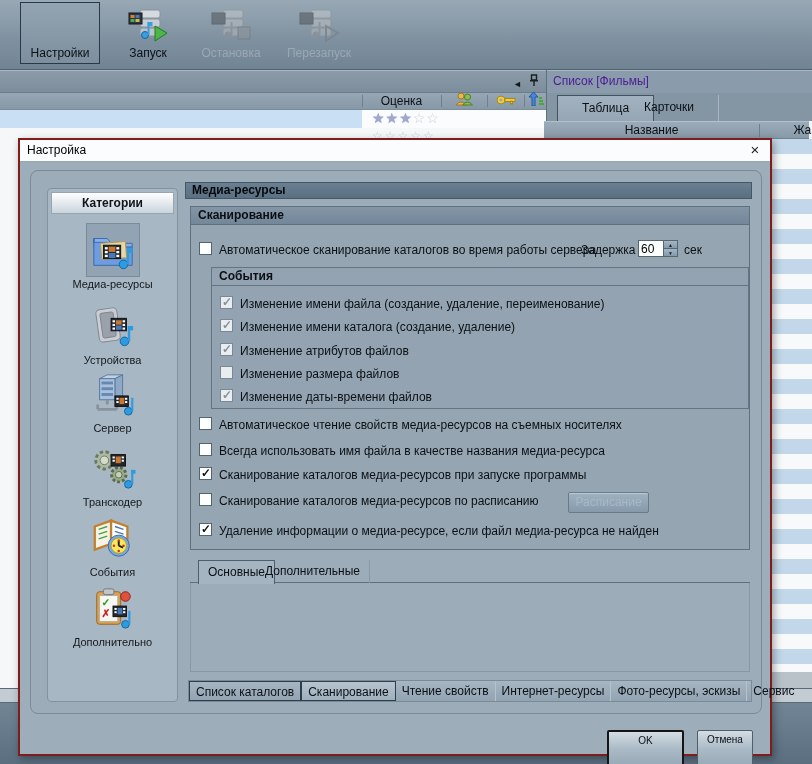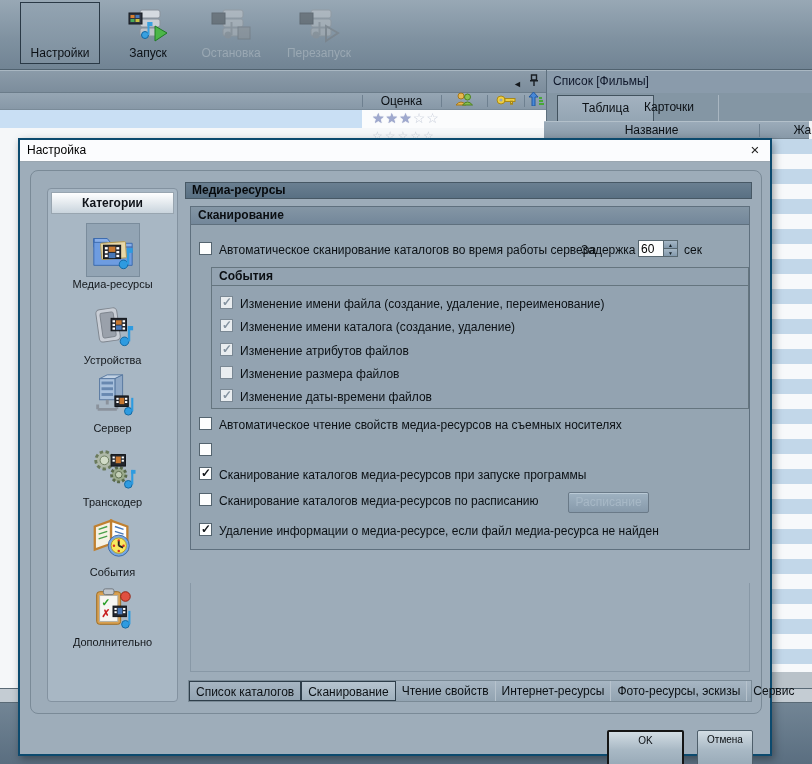--- a/index.html
+++ b/index.html
@@ -16,21 +16,21 @@
   .tb-btn.active{border:1px solid #2A3946;background:linear-gradient(#93A4B2,#7D8F9E);gap:44px;}
   .tb-btn.disabled{color:#9AA8B3;}
   .tb-btn.disabled svg{filter:grayscale(1) opacity(.38);}
 
   
   .band-left{position:absolute;left:0;top:70px;width:546px;height:23px;
     background:linear-gradient(#8B9BA9,#7C8D9C);border-top:1px solid #A9B7C2;border-bottom:1px solid #6B7C8A;}
   .pin-area{position:absolute;right:7px;top:4px;display:flex;gap:7px;align-items:center;height:14px;}
   .arrow-glyph::before{content:"◄";font-size:9px;color:#14181C;}
   .caption-right{position:absolute;left:547px;top:70px;width:265px;height:23px;background:#8A9BAB;
-    border-top:1px solid #A9B7C2;font-size:12px;line-height:21px;padding-left:6px;color:#0f172a;}
+    border-top:1px solid #A9B7C2;font-size:12px;line-height:21px;padding-left:6px;color:#4c1d95;}
   .v-divider{position:absolute;left:546px;top:70px;width:1px;height:618px;background:#5E707E;}
 
   .colhead-left{position:absolute;left:0;top:93px;width:546px;height:17px;
     background:linear-gradient(#96A6B4,#8798A7);border-bottom:1px solid #7A8B99;}
   .colhead-cell{position:absolute;top:0;height:16px;font-size:12px;line-height:16px;text-align:center;color:#0B1015;}
   .colhead-sep{position:absolute;top:2px;width:1px;height:12px;background:#6E8090;}
   .mini-ico-cell{position:absolute;top:0;height:16px;display:flex;align-items:center;justify-content:center;}
 
   .sel-row{position:absolute;left:0;top:110px;width:362px;height:18px;background:#C9DFF4;}
   .rating-cell{position:absolute;left:362px;top:110px;width:184px;height:18px;background:#FBFCFD;}
@@ -53,21 +53,21 @@
     background:repeating-linear-gradient(180deg,#C2D7E9 0 15px,#F7F9FB 15px 30px);}
   .rtable-bottom{position:absolute;left:547px;top:672px;width:265px;height:16px;background:#B9C2C9;}
 
   .bottom-line1{position:absolute;left:0;top:688px;width:812px;height:1px;background:#5A6A76;}
   .bottom-band1{position:absolute;left:0;top:689px;width:812px;height:13px;background:#C4CCD3;}
   .bottom-line2{position:absolute;left:0;top:702px;width:812px;height:1px;background:#5A6A76;}
   .bottom-band2{position:absolute;left:0;top:703px;width:812px;height:61px;background:linear-gradient(#728595,#5A6E80);}
 
   
   .dialog{position:absolute;left:18px;top:138px;width:754px;height:618px;background:#9EADBA;
-    border:2px solid #0c4a6e;box-shadow:2px 3px 8px rgba(0,0,0,.35);text-decoration:underline;}
+    border:2px solid #7f1d1d;box-shadow:2px 3px 8px rgba(0,0,0,.35);text-decoration:underline;}
   .dlg-title{position:absolute;left:0;top:0;width:750px;height:22px;background:#FBFCFE;
     border-bottom:1px solid #9AA6B0;font-size:12px;line-height:21px;padding-left:7px;color:#000;}
   .dlg-close{position:absolute;right:7px;top:0;width:16px;height:21px;font-size:15px;line-height:20px;
     text-align:center;color:#222;cursor:default;}
   .dlg-inner{position:absolute;left:10px;top:30px;width:732px;height:544px;
     border:1px solid #7A8A97;border-radius:8px;background:#9DACB9;}
 
   
   .cat-panel{position:absolute;left:27px;top:48px;width:131px;height:514px;background:#A8B7C4;
     border:1px solid #8392A0;border-radius:4px;}
@@ -454,29 +454,34 @@
         <div class="row-label" style="left:28px;top:76px;">Изменение атрибутов файлов</div>
         <div class="cb dis" style="left:8px;top:98px;"></div>
         <div class="row-label" style="left:28px;top:99px;">Изменение размера файлов</div>
         <div class="cb dis checked" style="left:8px;top:121px;"></div>
         <div class="row-label" style="left:28px;top:122px;">Изменение даты-времени файлов</div>
       </div>
 
       <div class="cb" style="left:8px;top:210px;"></div>
       <div class="row-label" style="left:28px;top:211px;">Автоматическое чтение свойств медиа-ресурсов на съемных носителях</div>
       <div class="cb" style="left:8px;top:236px;"></div>
+      <div class="row-label" style="left:28px;top:237px;">Всегда использовать имя файла в качестве названия медиа-ресурса</div>
       <div class="cb checked" style="left:8px;top:260px;"></div>
       <div class="row-label" style="left:28px;top:261px;">Сканирование каталогов медиа-ресурсов при запуске программы</div>
       <div class="cb" style="left:8px;top:286px;"></div>
       <div class="row-label" style="left:28px;top:287px;">Сканирование каталогов медиа-ресурсов по расписанию</div>
       <div class="schedule-btn">Расписание</div>
       <div class="cb checked" style="left:8px;top:316px;"></div>
       <div class="row-label" style="left:28px;top:317px;">Удаление информации о медиа-ресурсе, если файл медиа-ресурса не найден</div>
     </div>
 
+    <div class="sub-tabs">
+      <div class="stab active" style="left:8px;">Основные</div>
+      <div class="stab flat" style="left:66px;">Дополнительные</div>
+    </div>
     <div class="tab-page"></div>
 
     <div class="bottom-tabs">
       <div class="btab outlined">Список каталогов</div>
       <div class="btab active">Сканирование</div>
       <div class="btab flat">Чтение свойств</div>
       <div class="btab flat">Интернет-ресурсы</div>
       <div class="btab flat">Фото-ресурсы, эскизы</div>
       <div class="btab">Сервис</div>
     </div>

